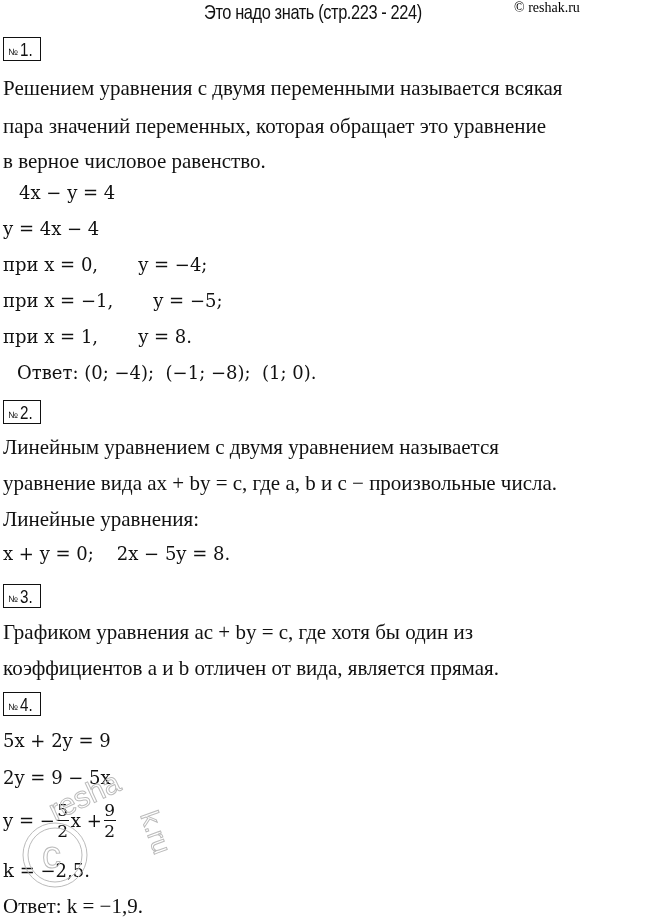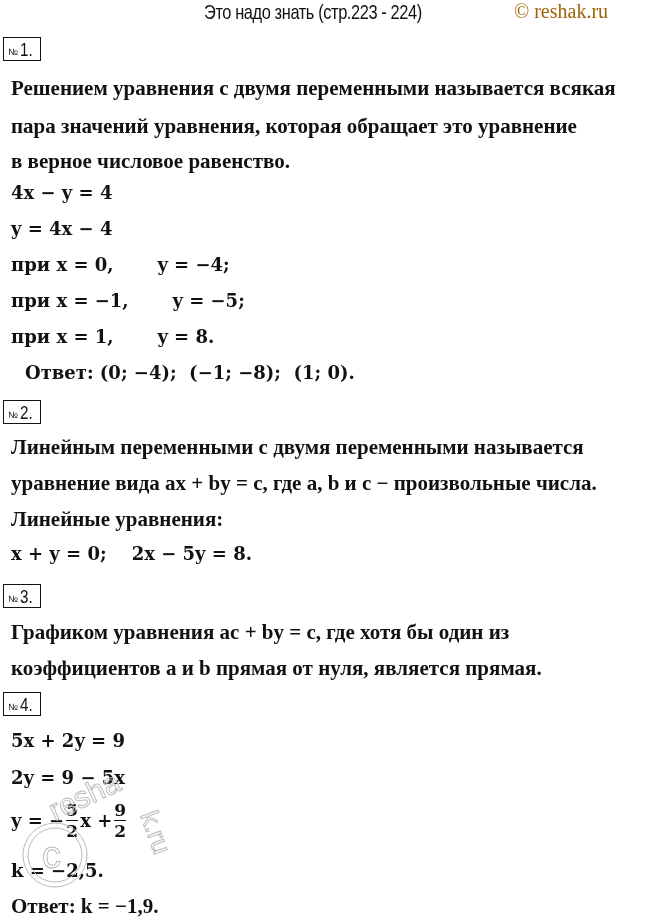--- a/index.html
+++ b/index.html
@@ -1,25 +1,25 @@
 <!DOCTYPE html>
 <html><head>
 <meta charset="utf-8">
 <style>
   html, body { margin:0; padding:0; background:#ffffff; }
   body { width:645px; height:920px; position:relative; overflow:hidden;
          font-family:"Liberation Serif", serif; color:#111; }
   .header-title { position:absolute; top:0; left:204px; font-family:"Liberation Sans", sans-serif;
                   font-size:21px; letter-spacing:-0.5px; transform:scaleX(0.78); transform-origin:left top; color:#111; }
-  .copyright { position:absolute; top:0; left:514px; font-family:"Liberation Serif", serif; font-size:20px; color:#a16207; }
+  .copyright { position:absolute; top:0; left:514px; font-family:"Liberation Serif", serif; font-size:14px; color:#000000; }
   .num-box { position:absolute; left:3px; height:22px; padding:0 4px; border:1.5px solid #111;
              font-family:"Liberation Sans", sans-serif; display:flex; align-items:flex-end; line-height:1; }
   .num-box .sign { font-size:9px; margin-right:2px; padding-bottom:3px; }
   .num-box .n { font-size:19px; transform:scaleX(0.8); transform-origin:left bottom; display:inline-block; padding-bottom:1px; }
-  .line { position:absolute; left:11px; font-size:21px; white-space:pre; line-height:1;font-weight:bold; }
+  .line { position:absolute; left:3px; font-size:21px; white-space:pre; line-height:1; }
   .math { font-family:"DejaVu Serif", serif; font-size:18px; }
   .frac { display:inline-flex; flex-direction:column; align-items:center; vertical-align:middle;
           font-size:17px; line-height:1; margin:0 2px; }
   .frac .num { padding-bottom:1px; }
   .frac .bar { width:12px; border-top:1.3px solid #111; }
   .frac .den { padding-top:2px; }
   .watermark { position:absolute; left:20px; top:760px; width:160px; height:150px; pointer-events:none; }
 </style>
 </head>
 <body>
@@ -28,48 +28,48 @@
   <div class="header-title">Это надо знать (стр.223 - 224)</div>
   <div class="copyright">© reshak.ru</div>
 </div>
 
 <div>
   <div class="num-box" style="top:37px;">
     <span class="sign">№</span>
     <span class="n">1.</span>
   </div>
   <div class="line" style="top:78px;">Решением уравнения с двумя переменными называется всякая</div>
-  <div class="line" style="top:116px;">пара значений уравнения, которая обращает это уравнение</div>
+  <div class="line" style="top:116px;">пара значений переменных, которая обращает это уравнение</div>
   <div class="line" style="top:151px;">в верное числовое равенство.</div>
-  <div class="line math" style="top:184px;">4x − y = 4</div>
+  <div class="line math" style="top:184px;margin-left:16px;">4x − y = 4</div>
   <div class="line math" style="top:220px;">y = 4x − 4</div>
   <div class="line math" style="top:256px;">при x = 0,       y = −4;</div>
   <div class="line math" style="top:292px;">при x = −1,       y = −5;</div>
   <div class="line math" style="top:328px;">при x = 1,       y = 8.</div>
   <div class="line math" style="top:364px;margin-left:14px;">Ответ: (0; −4);  (−1; −8);  (1; 0).</div>
 </div>
 
 <div>
   <div class="num-box" style="top:400px;">
     <span class="sign">№</span>
     <span class="n">2.</span>
   </div>
-  <div class="line" style="top:437px;">Линейным переменными с двумя переменными называется</div>
+  <div class="line" style="top:437px;">Линейным уравнением с двумя уравнением называется</div>
   <div class="line" style="top:473px;text-align:right;">уравнение вида ax + by = c, где a, b и c − произвольные числа.</div>
   <div class="line" style="top:509px;">Линейные уравнения:</div>
   <div class="line math" style="top:545px;">x + y = 0;    2x − 5y = 8.</div>
 </div>
 
 <div>
   <div class="num-box" style="top:584px;">
     <span class="sign">№</span>
     <span class="n">3.</span>
   </div>
   <div class="line" style="top:622px;">Графиком уравнения ac + by = c, где хотя бы один из</div>
-  <div class="line" style="top:658px;">коэффициентов a и b прямая от нуля, является прямая.</div>
+  <div class="line" style="top:658px;">коэффициентов a и b отличен от вида, является прямая.</div>
 </div>
 
 <div>
   <div class="num-box" style="top:692px;">
     <span class="sign">№</span>
     <span class="n">4.</span>
   </div>
   <div class="line math" style="top:732px;">5x + 2y = 9</div>
   <div class="line math" style="top:769px;">2y = 9 − 5x</div>
   <div class="line math" style="top:802px; display:flex; align-items:center;">

